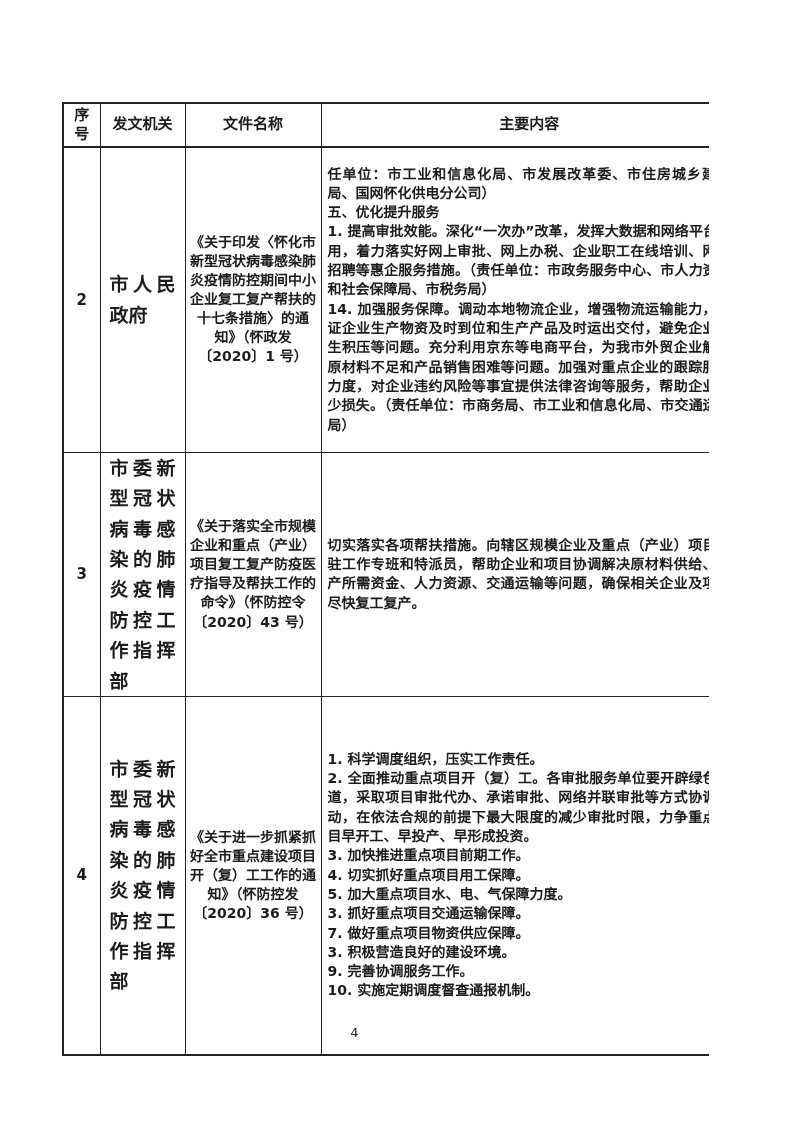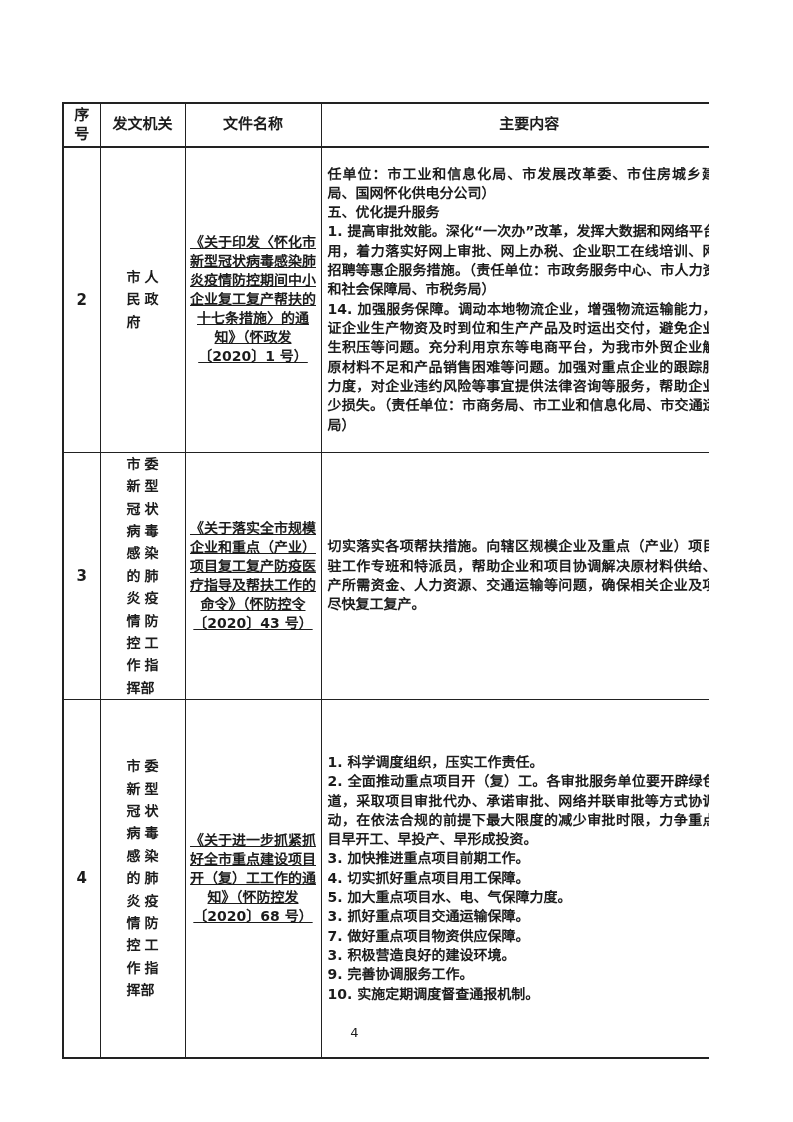--- a/index.html
+++ b/index.html
@@ -46,33 +46,32 @@
   col.c-index   { width: 37px; }
   col.c-agency  { width: 85px; }
   col.c-title   { width: 136px; }
   col.c-content { width: 417px; }
 
   td.cell-index {
     text-align: center;
     font-size: 15px;
   }
   td.cell-agency {
-    padding: 0 26px;
-    font-size: 14px;
+    padding: 0 9px;
+    font-size: 19px;
     line-height: 1.6;
     text-align: justify;
     text-justify: inter-character;
     word-break: break-all;
   }
   td.cell-title {
     padding: 0 3px;
     font-size: 14px;
     line-height: 1.36;
     text-align: center;
-    text-decoration: underline;
   }
   td.cell-content {
     padding: 17px 6px;
     font-size: 14px;
     line-height: 1.38;
     text-align: justify;
     text-justify: inter-ideograph;
   }
   td.cell-content p {
     margin: 0;
@@ -130,21 +129,21 @@
         <td class="cell-agency">市委新型冠状病毒感染的肺炎疫情防控工作指挥部</td>
         <td class="cell-title">《关于落实全市规模企业和重点（产业）项目复工复产防疫医疗指导及帮扶工作的命令》（怀防控令〔2020〕43 号）</td>
         <td class="cell-content">
             <p>切实落实各项帮扶措施。向辖区规模企业及重点（产业）项目派驻工作专班和特派员，帮助企业和项目协调解决原材料供给、生产所需资金、人力资源、交通运输等问题，确保相关企业及项目尽快复工复产。</p>
           </td>
       </tr>
 
       <tr class="row-4">
         <td class="cell-index">4</td>
         <td class="cell-agency">市委新型冠状病毒感染的肺炎疫情防控工作指挥部</td>
-        <td class="cell-title">《关于进一步抓紧抓好全市重点建设项目开（复）工工作的通知》（怀防控发〔2020〕68 号）</td>
+        <td class="cell-title">《关于进一步抓紧抓好全市重点建设项目开（复）工工作的通知》（怀防控发〔2020〕36 号）</td>
         <td class="cell-content">
             <p>1. 科学调度组织，压实工作责任。</p>
             <p>2. 全面推动重点项目开（复）工。各审批服务单位要开辟绿色通道，采取项目审批代办、承诺审批、网络并联审批等方式协调联动，在依法合规的前提下最大限度的减少审批时限，力争重点项目早开工、早投产、早形成投资。</p>
             <p>3. 加快推进重点项目前期工作。</p>
             <p>4. 切实抓好重点项目用工保障。</p>
             <p>5. 加大重点项目水、电、气保障力度。</p>
             <p>3. 抓好重点项目交通运输保障。</p>
             <p>7. 做好重点项目物资供应保障。</p>
             <p>3. 积极营造良好的建设环境。</p>
             <p>9. 完善协调服务工作。</p>

